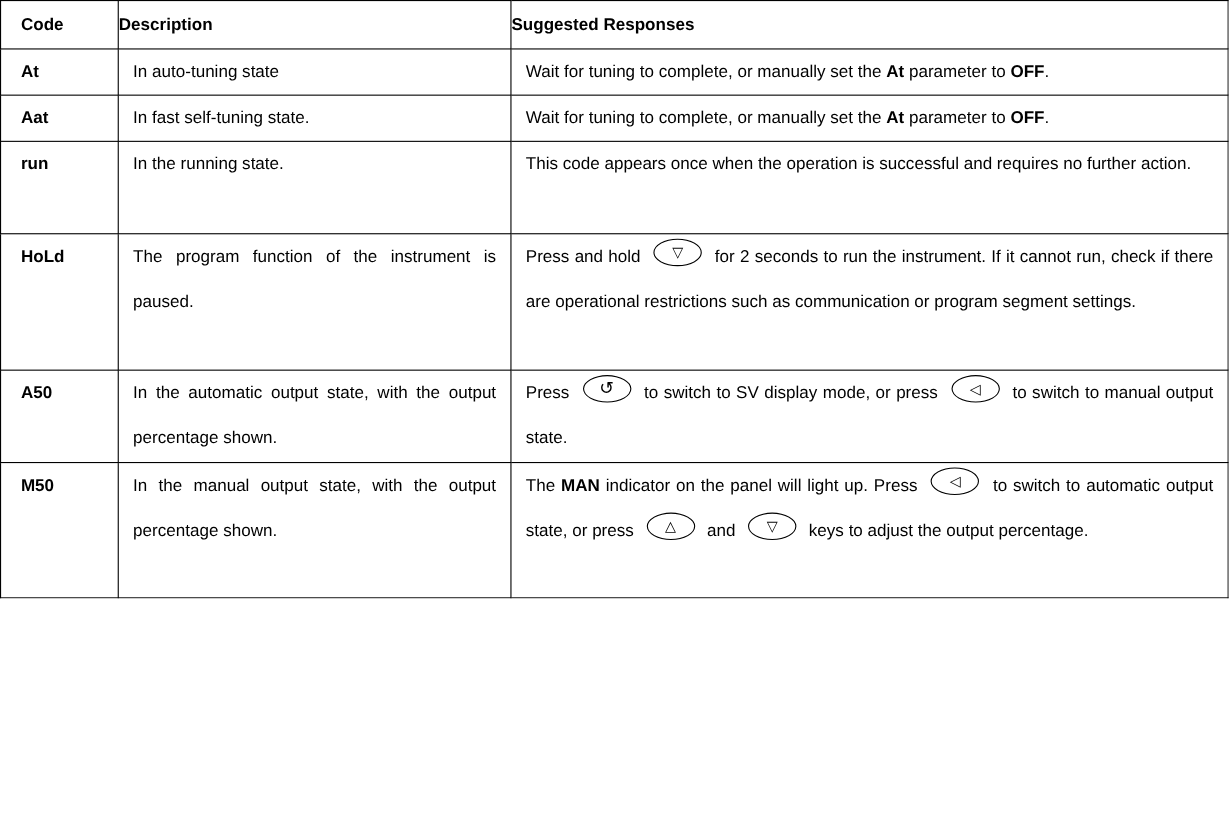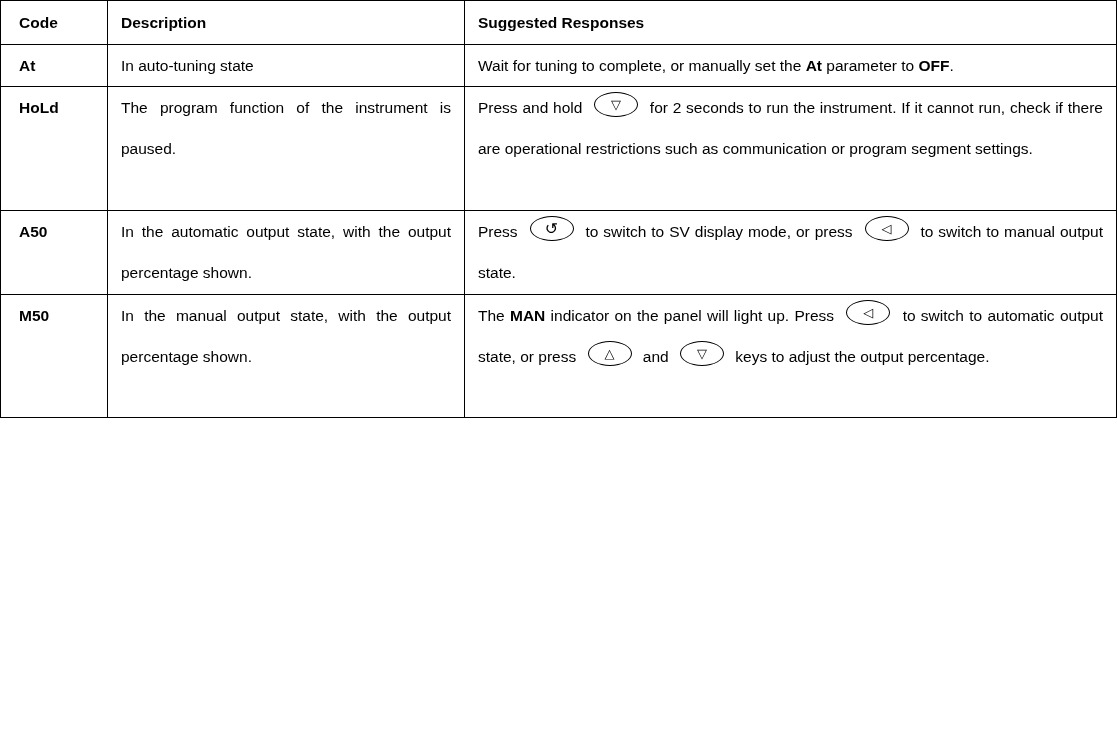--- a/index.html
+++ b/index.html
@@ -17,21 +17,21 @@
   }
   .codes th, .codes td {
     border: 1px solid #000000;
     font-size: 15.5px;
     overflow: hidden;
   }
   .codes th {
     font-weight: bold;
     text-align: left;
     vertical-align: middle;
-    padding: 0 13px;
+    padding: 0 0;
   }
   .codes th.col-code { padding-left: 18px; }
   .codes td {
     vertical-align: top;
     line-height: 41px;
   }
   td.code {
     font-weight: bold;
     padding: 0 6px 0 18px;
   }
@@ -80,20 +80,30 @@
       <th>Description</th>
       <th>Suggested Responses</th>
     </tr>
   </thead>
   <tbody>
     <tr class="h-42">
       <td class="code">At</td>
       <td class="desc">In auto-tuning state</td>
       <td class="resp">Wait for tuning to complete, or manually set the <b>At</b> parameter to <b>OFF</b>.</td>
     </tr>
+    <tr class="h-42">
+      <td class="code">Aat</td>
+      <td class="desc">In fast self-tuning state.</td>
+      <td class="resp">Wait for tuning to complete, or manually set the <b>At</b> parameter to <b>OFF</b>.</td>
+    </tr>
+    <tr class="h-84">
+      <td class="code">run</td>
+      <td class="desc">In the running state.</td>
+      <td class="resp">This code appears once when the operation is successful and requires no further action.</td>
+    </tr>
     <tr class="h-124">
       <td class="code">HoLd</td>
       <td class="desc">The program function of the instrument is paused.</td>
       <td class="resp">Press and hold <span class="key">▽</span> for 2 seconds to run the instrument. If it cannot run, check if there are operational restrictions such as communication or program segment settings.</td>
     </tr>
     <tr class="h-84">
       <td class="code">A50</td>
       <td class="desc">In the automatic output state, with the output percentage shown.</td>
       <td class="resp">Press <span class="key cycle">↺</span> to switch to SV display mode, or press <span class="key">◁</span> to switch to manual output state.</td>
     </tr>

